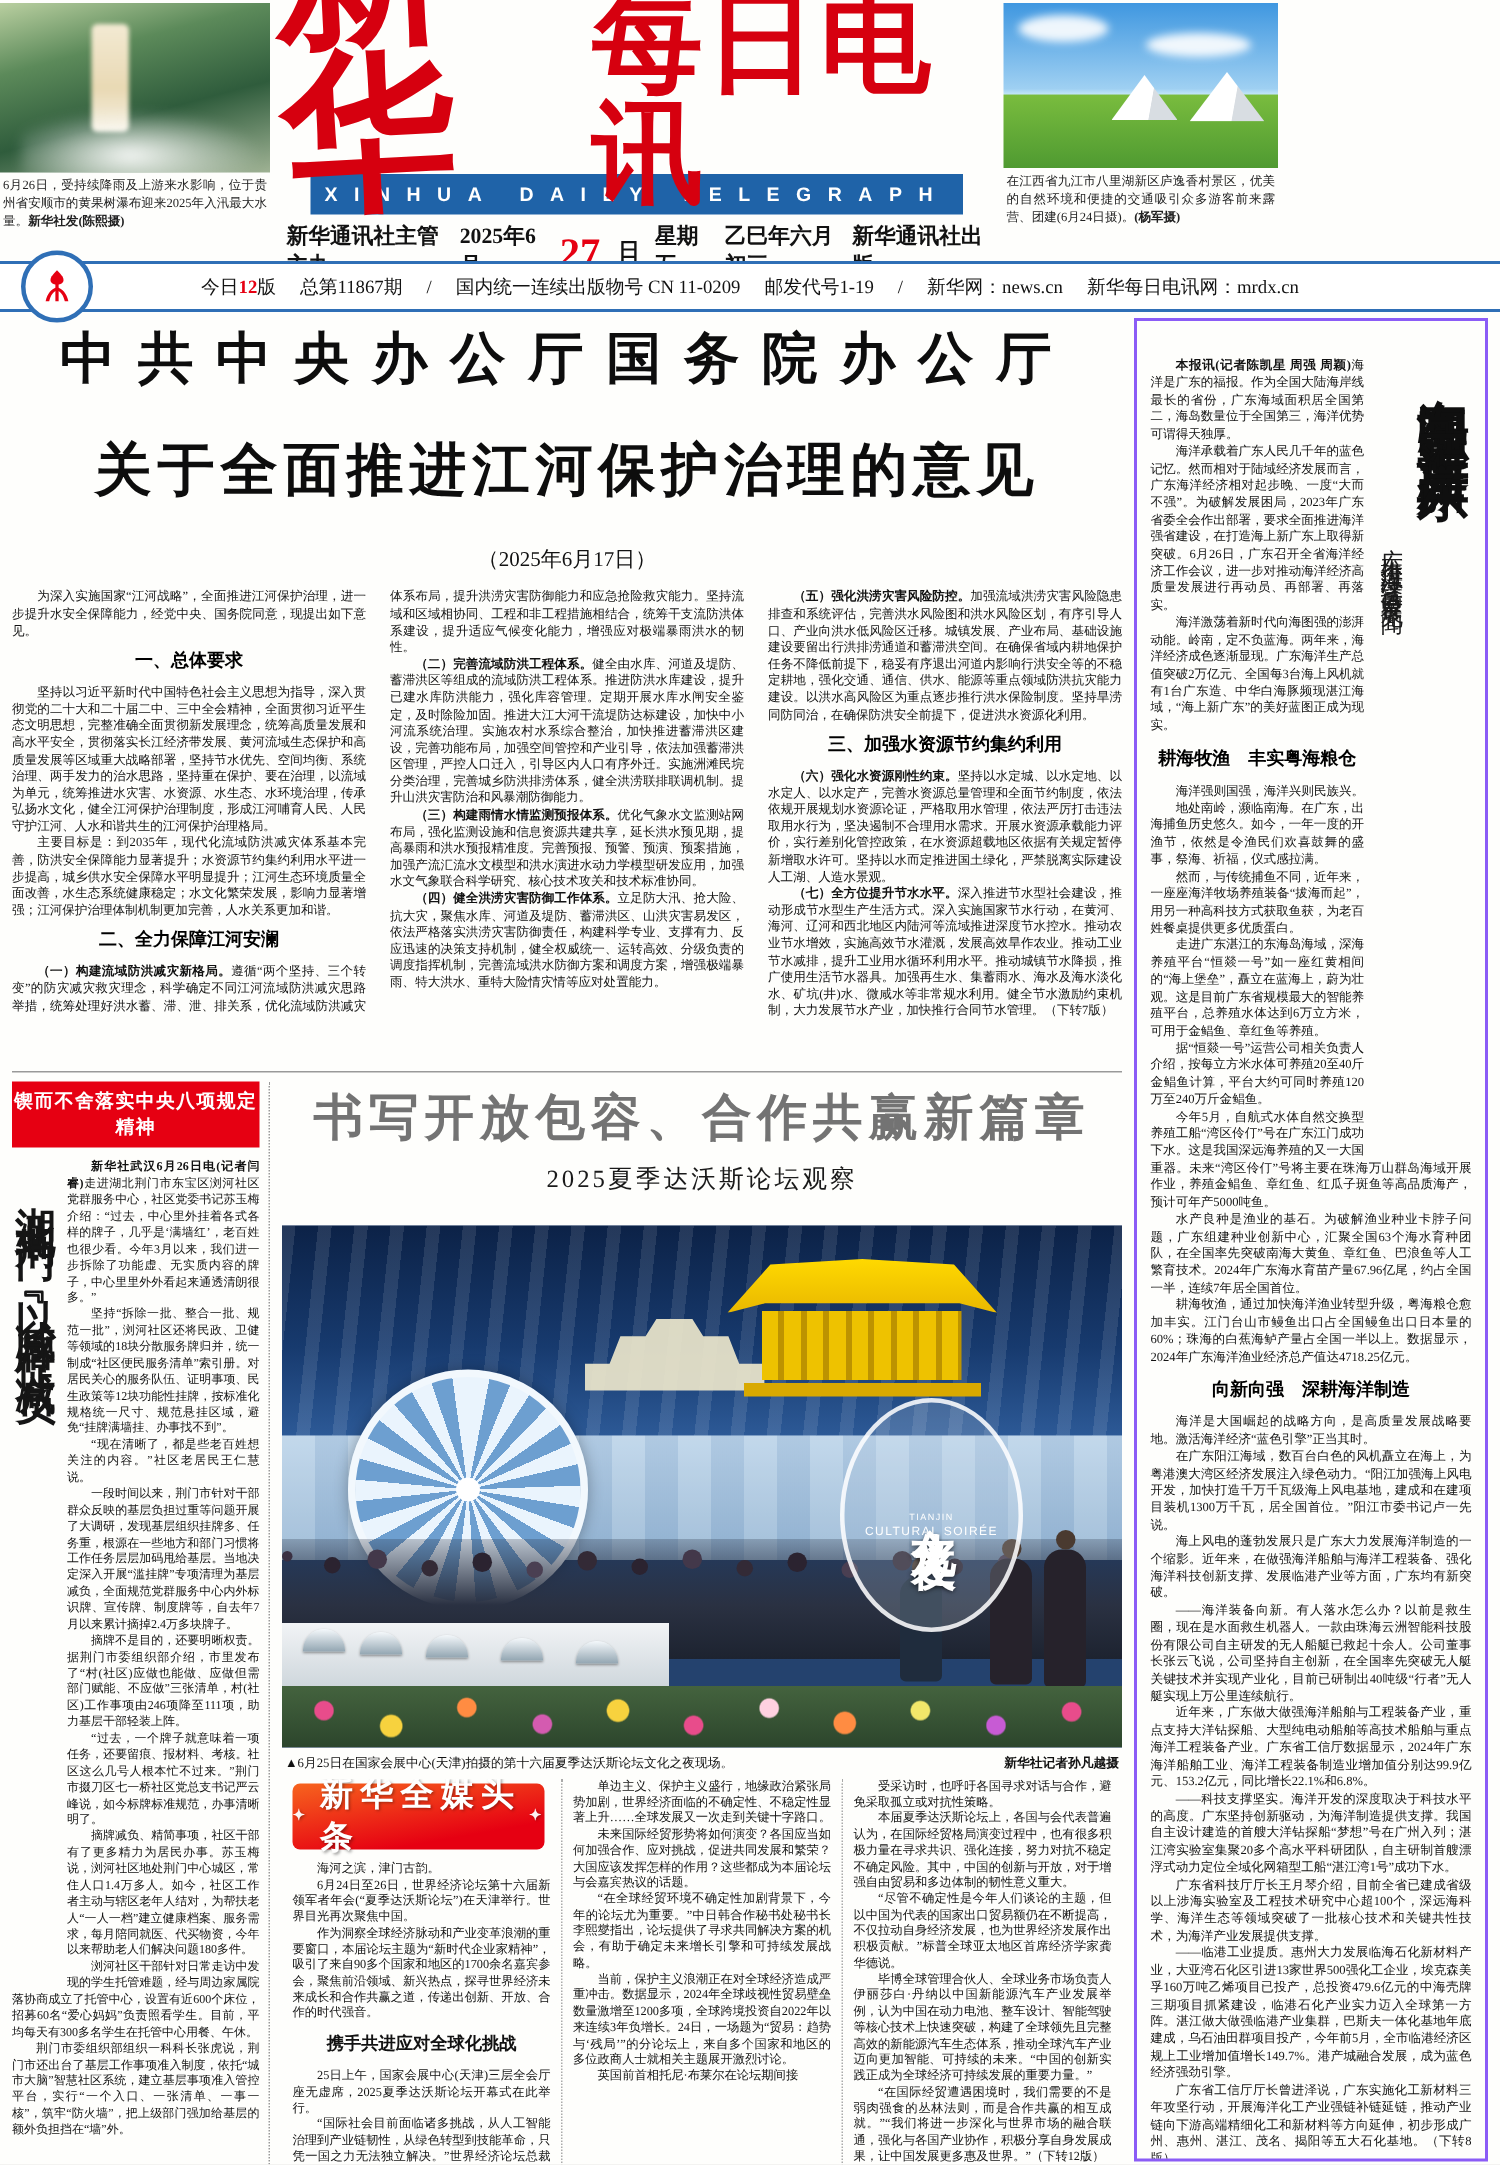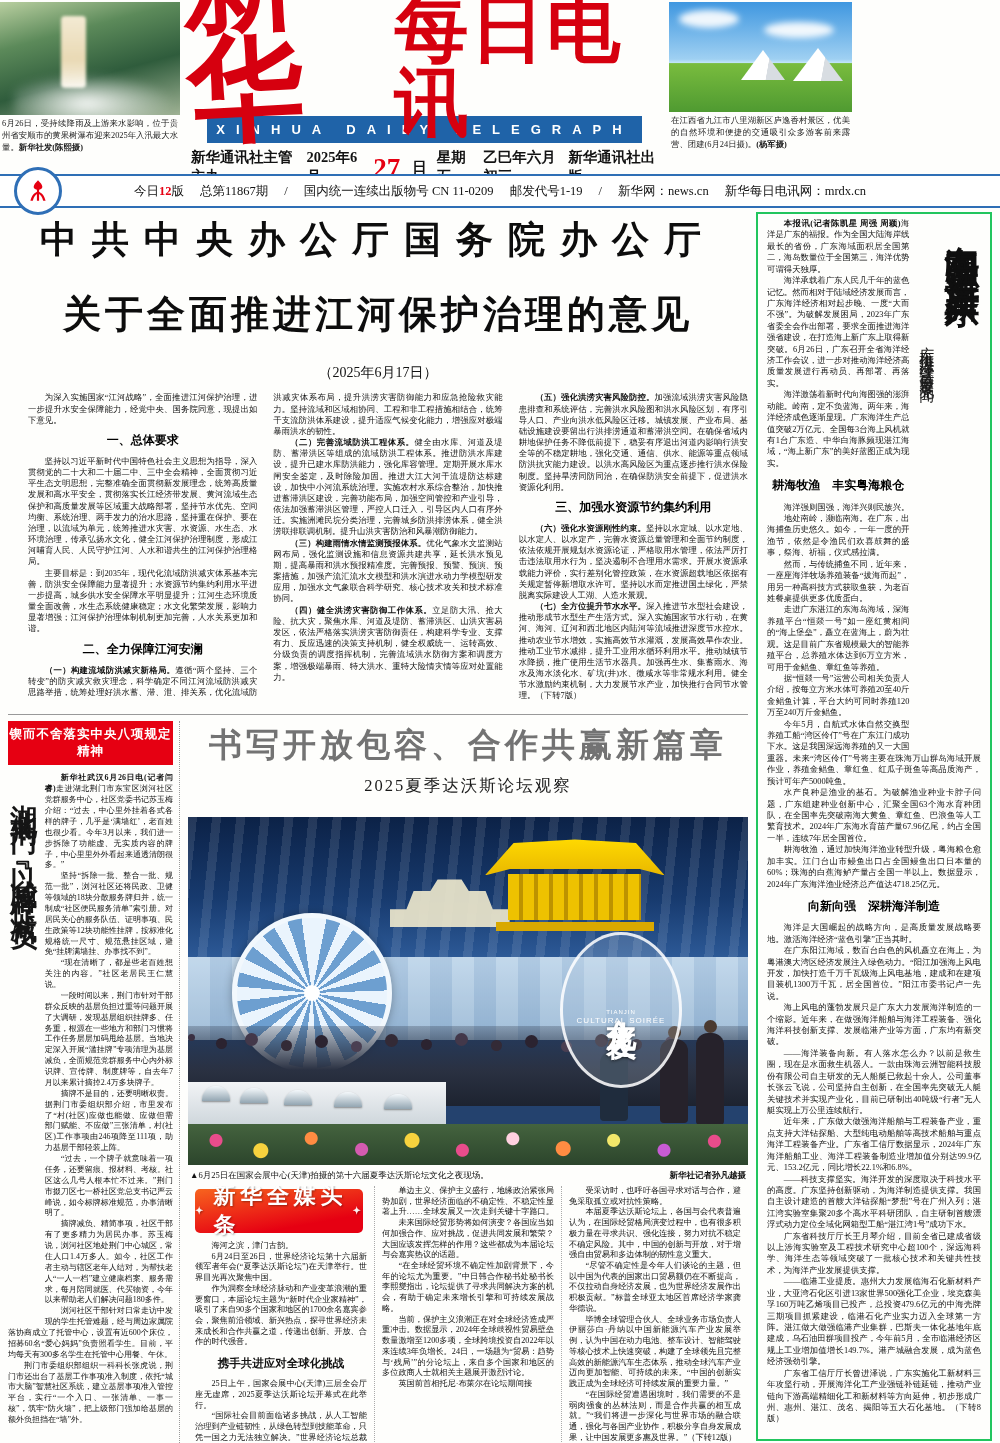--- a/index.html
+++ b/index.html
@@ -35,21 +35,21 @@
   .infobar .red{color:#e60012;font-weight:700;}
   .aglogo{position:absolute;left:14px;top:-9px;width:42px;height:42px;border:3px solid #2f6fb6;border-radius:50%;background:#fff;display:flex;align-items:center;justify-content:center;}
   
   .content{position:absolute;left:8px;right:8px;top:212px;bottom:0;display:flex;gap:8px;}
   .mainleft{width:740px;flex:none;}
   
   .jh-h1{text-align:center;font-weight:700;white-space:nowrap;color:#0d0d0d;}
   .jh-h1.l1{font-size:37px;letter-spacing:15px;margin-top:4px;line-height:1.3;}
   .jh-h1.l2{font-size:38px;letter-spacing:4px;line-height:1.3;}
   .jh-date{text-align:center;font-size:14px;margin:8px 0 10px;}
-  .jh-cols{height:314px;column-count:3;column-gap:16px;font-size:8.4px;line-height:1.33;text-align:justify;overflow:hidden;margin-left:20px;}
+  .jh-cols{height:314px;column-count:3;column-gap:16px;font-size:8.4px;line-height:1.33;text-align:justify;overflow:hidden;}
   .sec{font-family:Liberation Serif, serif;font-weight:700;font-size:12px;text-align:center;margin:7px 0;color:#000;}
   .para{text-indent:2em;}
   
   .bottom{display:flex;margin-top:8px;border-top:1px solid #999;padding-top:6px;height:752px;overflow:hidden;}
   .jingmen{width:172px;flex:none;border-right:1px dotted #999;padding-right:6px;box-sizing:border-box;font-size:8px;line-height:1.36;text-align:justify;}
   .banner{background:#e60012;color:#fff;font-family:"Liberation Sans",sans-serif;font-weight:700;font-size:12.5px;text-align:center;padding:5px 0;letter-spacing:1px;margin-bottom:8px;}
   .jm-head{float:left;writing-mode:vertical-rl;font-size:27px;font-weight:700;letter-spacing:7px;line-height:1.1;height:530px;margin:10px 7px 4px 0;color:#151515;}
   .davos{flex:1;padding-left:8px;overflow:hidden;}
   .dv-h2{font-size:33px;font-weight:700;text-align:center;letter-spacing:4px;margin:2px 0 0;color:#737373;}
   .dv-sub{font-size:16.5px;text-align:center;letter-spacing:2px;margin:7px 0 20px;color:#1a1a1a;}
@@ -95,21 +95,21 @@
   .dv-caprow .credit{font-weight:700;white-space:nowrap;}
   .dv-cols{display:flex;height:300px;overflow:hidden;font-size:8.2px;line-height:1.31;text-align:justify;}
   .dv-col{flex:1;padding:0 7px;}
   .dv-col + .dv-col{border-left:1px dotted #aaa;}
   .badge{height:44px;margin:3px 4px 8px 0;display:flex;align-items:center;justify-content:center;gap:8px;
      background:linear-gradient(170deg,#f7641e,#e60012 75%);color:#fff;font-family:"Liberation Sans",sans-serif;
      font-weight:700;font-size:22px;letter-spacing:2px;border-radius:5px;text-shadow:1px 1px 2px rgba(0,0,0,.35);}
   .badge .spark{font-size:10px;opacity:.95;}
   .sec2{font-family:"Liberation Sans",sans-serif;font-weight:700;font-size:11.5px;text-align:center;margin:8px 0;}
   
-  .gd{flex:1;border:2px solid #22c55e;box-sizing:border-box;height:1229px;padding:4px 9px;overflow:hidden;
+  .gd{flex:1;border:2px solid #8b5cf6;box-sizing:border-box;height:1229px;padding:24px 9px;overflow:hidden;
       font-size:8.4px;line-height:1.36;text-align:justify;}
   .gd-float{float:right;height:524px;display:flex;margin-left:7px;}
   .gd-sub{writing-mode:vertical-rl;font-size:15px;letter-spacing:3px;padding-top:116px;margin-right:5px;color:#1a1a1a;}
   .gd-head{writing-mode:vertical-rl;font-size:35px;font-weight:700;letter-spacing:3px;line-height:1.12;color:#0f0f0f;}
   .gd .sec{margin:8px 0;}
 </style>
 </head>
 <body>
 
 <div class="page">

